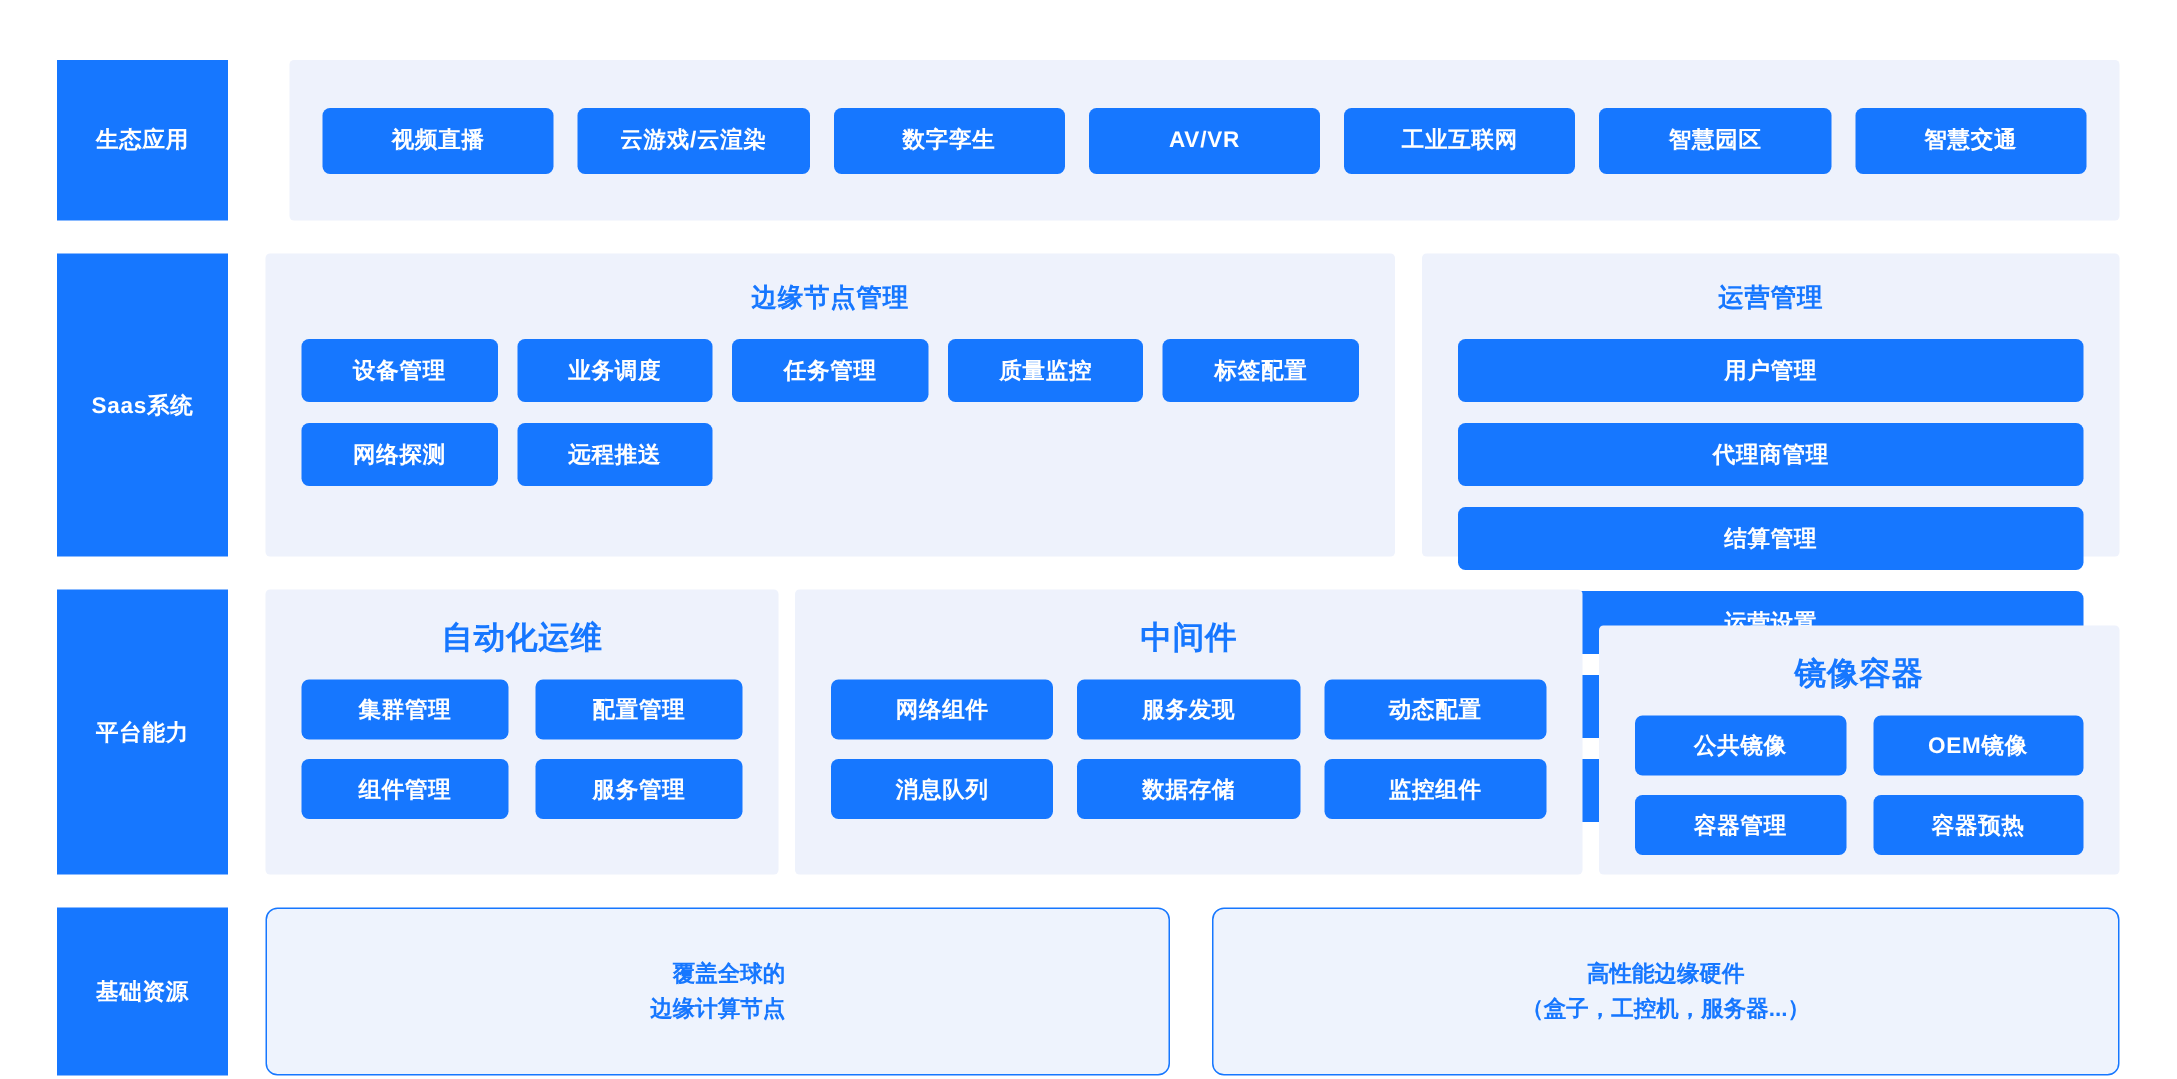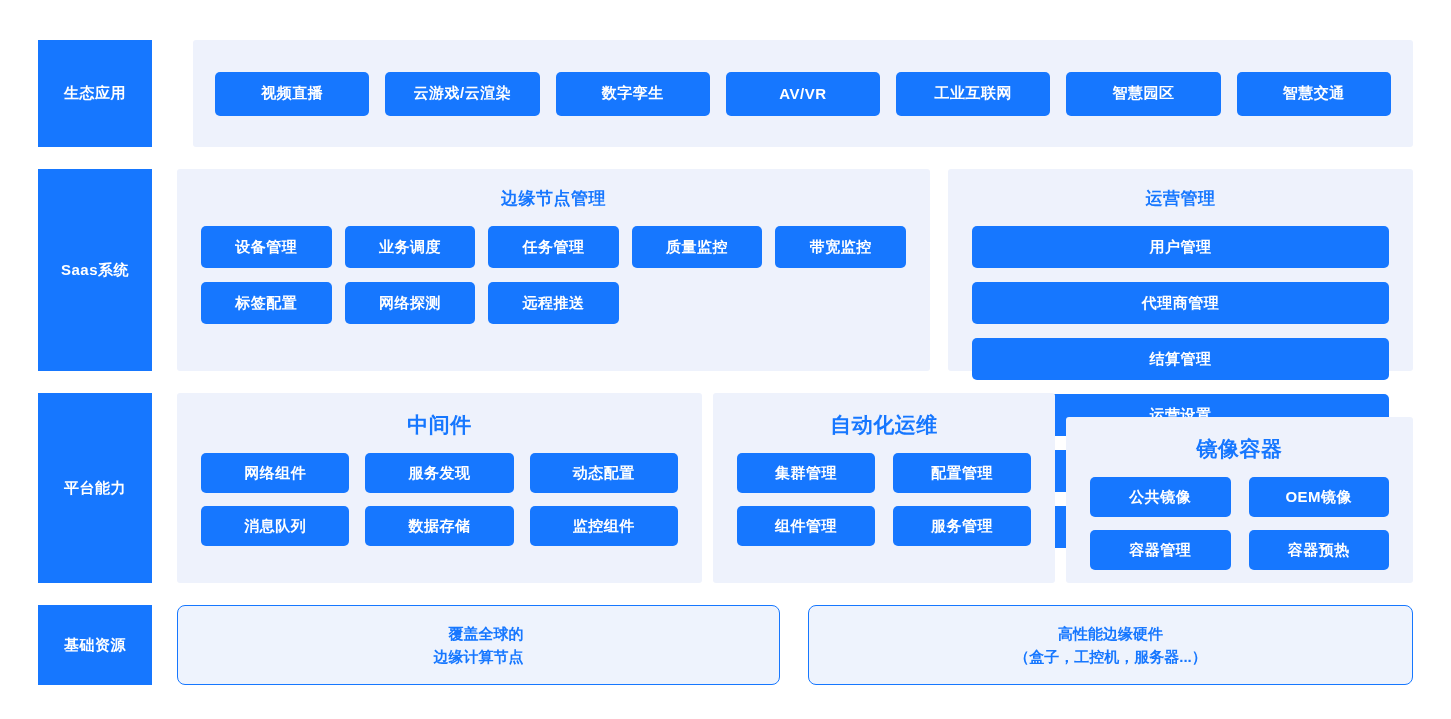--- a/index.html
+++ b/index.html
@@ -122,21 +122,21 @@
   }
   .grid3b {
     display: grid;
     grid-template-columns: repeat(3, 1fr);
     gap: 13px 16px;
   }
   .plat-wrap .chip { height: 40px; font-size: 15px; }
   .plat-wrap .panel-title { font-size: 21px; margin-bottom: 14px; }
 
   
-  .row-base { height: 80px; border-radius: 20px; }
+  .row-base { height: 112px; border-radius: 20px; }
   .base-wrap {
     flex: 1 1 auto;
     display: flex;
     gap: 28px;
   }
   .base-card {
     background: #eef3fd;
     border: 1px solid #1677ff;
     border-radius: 8px;
     display: flex;
@@ -178,21 +178,20 @@
     </div>
     <div class="saas-wrap">
 
       <div class="panel saas-left">
         <div class="panel-title">边缘节点管理</div>
         <div class="grid5">
           <div class="chip">设备管理</div>
           <div class="chip">业务调度</div>
           <div class="chip">任务管理</div>
           <div class="chip">质量监控</div>
-          <div class="chip">带宽监控</div>
           <div class="chip">标签配置</div>
           <div class="chip">网络探测</div>
           <div class="chip">远程推送</div>
         </div>
       </div>
 
       <div class="panel saas-right">
         <div class="panel-title">运营管理</div>
         <div class="grid3">
           <div class="chip">用户管理</div>
@@ -206,42 +205,42 @@
 
     </div>
   </div>
 
   <div class="row row-plat">
     <div class="layer-label">
       <span>平台能力</span>
     </div>
     <div class="plat-wrap">
 
+      <div class="panel plat-auto">
+        <div class="panel-title">自动化运维</div>
+        <div class="grid2">
+          <div class="chip">集群管理</div>
+          <div class="chip">配置管理</div>
+          <div class="chip">组件管理</div>
+          <div class="chip">服务管理</div>
+        </div>
+      </div>
+
       <div class="panel plat-mid">
         <div class="panel-title">中间件</div>
         <div class="grid3b">
           <div class="chip">网络组件</div>
           <div class="chip">服务发现</div>
           <div class="chip">动态配置</div>
           <div class="chip">消息队列</div>
           <div class="chip">数据存储</div>
           <div class="chip">监控组件</div>
         </div>
       </div>
 
-      <div class="panel plat-auto">
-        <div class="panel-title">自动化运维</div>
-        <div class="grid2">
-          <div class="chip">集群管理</div>
-          <div class="chip">配置管理</div>
-          <div class="chip">组件管理</div>
-          <div class="chip">服务管理</div>
-        </div>
-      </div>
-
       <div class="panel plat-img">
         <div class="panel-title">镜像容器</div>
         <div class="grid2">
           <div class="chip">公共镜像</div>
           <div class="chip">OEM镜像</div>
           <div class="chip">容器管理</div>
           <div class="chip">容器预热</div>
         </div>
       </div>
 

